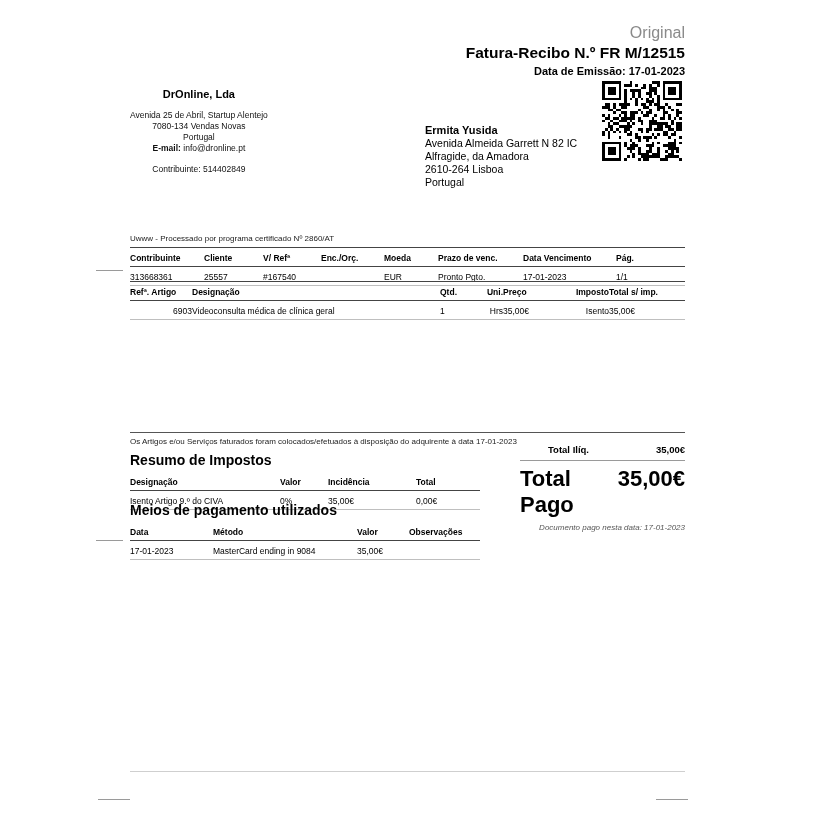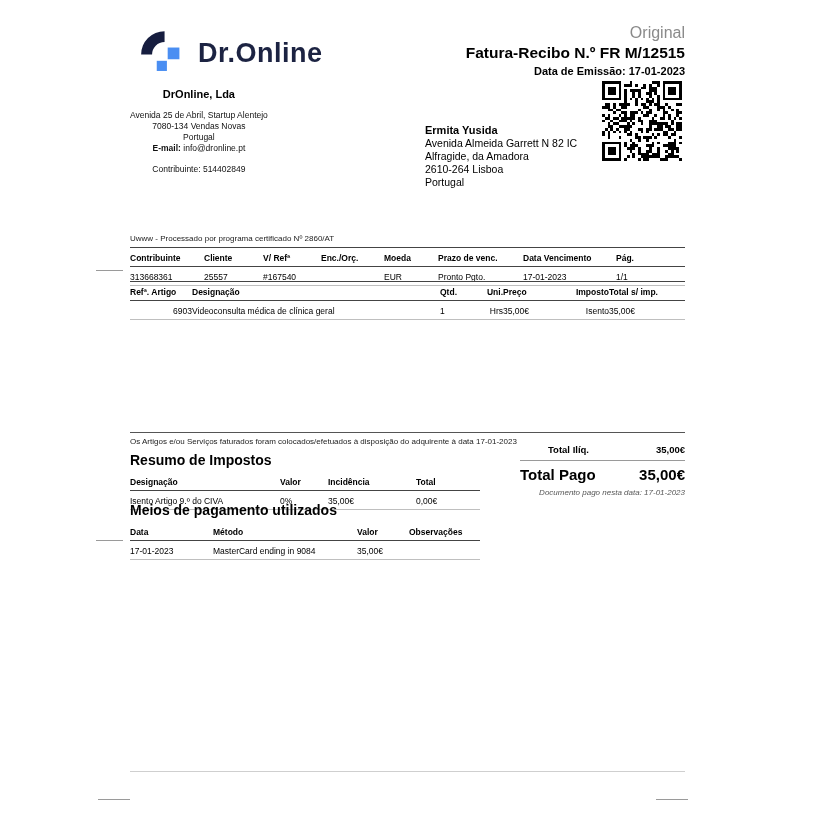--- a/index.html
+++ b/index.html
@@ -53,21 +53,21 @@
   .taxsec{position:absolute;left:130px;top:452px;width:350px;}
   .sec-title{font-size:14px;font-weight:bold;margin-bottom:4px;}
   .taxsec .grid{grid-template-columns:150px 48px 88px 1fr;}
   .taxsec .thead{border-top:none;border-bottom:1.4px solid #444;}
 
   
   .totals{position:absolute;left:520px;top:444px;width:165px;}
   .totals .r1{display:flex;justify-content:space-between;font-weight:bold;font-size:9.5px;
               padding-bottom:5px;border-bottom:1px solid #9a9a9a;}
   .totals .r1 .lbl{margin-left:28px;}
-  .totals .r2{display:flex;justify-content:space-between;font-weight:bold;font-size:15px;
+  .totals .r2{display:flex;font-weight:bold;font-size:22px;
               padding-top:5px;}
   .totals .pnote{font-style:italic;font-size:8px;color:#555;text-align:right;margin-top:5px;}
 
   
   .paysec{position:absolute;left:130px;top:502px;width:350px;}
   .paysec .grid{grid-template-columns:83px 144px 52px 1fr;}
   .paysec .thead{border-top:none;border-bottom:1.4px solid #444;}
 
   
   .footline{position:absolute;left:130px;top:771px;width:555px;border-top:1px solid #cfcfcf;}
@@ -79,30 +79,20 @@
   .fold.l1{left:96px;top:270px;width:27px;}
   .fold.l2{left:96px;top:540px;width:27px;}
   .fold.b1{left:98px;top:799px;width:32px;}
   .fold.b2{left:656px;top:799px;width:32px;}
 </style>
 </head>
 <body>
 
 <div class="page">
 
-  <div class="logo">
-    <span>
-      <svg width="50" height="50" viewBox="0 0 64 64">
-        <path d="M 34 4 A 30 30 0 0 0 4 34 L 18 34 A 16 16 0 0 1 34 18 Z" fill="#161d3f"></path>
-        <rect x="38" y="25" width="15" height="15" fill="#4a8ef2"></rect>
-        <rect x="24" y="42" width="13" height="13" fill="#4a8ef2"></rect>
-      </svg>
-    </span>
-    <span class="brand-word">Dr.Online</span>
-  </div>
 
   <div class="hdr-right">
     <div class="copy-label">Original</div>
     <div class="doc-title">Fatura-Recibo N.º FR M/12515</div>
     <div class="issue-date">Data de Emissão: 17-01-2023</div>
   </div>
 
   <div class="company">
     <div class="name">DrOnline, Lda</div>
     <div class="line">Avenida 25 de Abril, Startup Alentejo</div>

